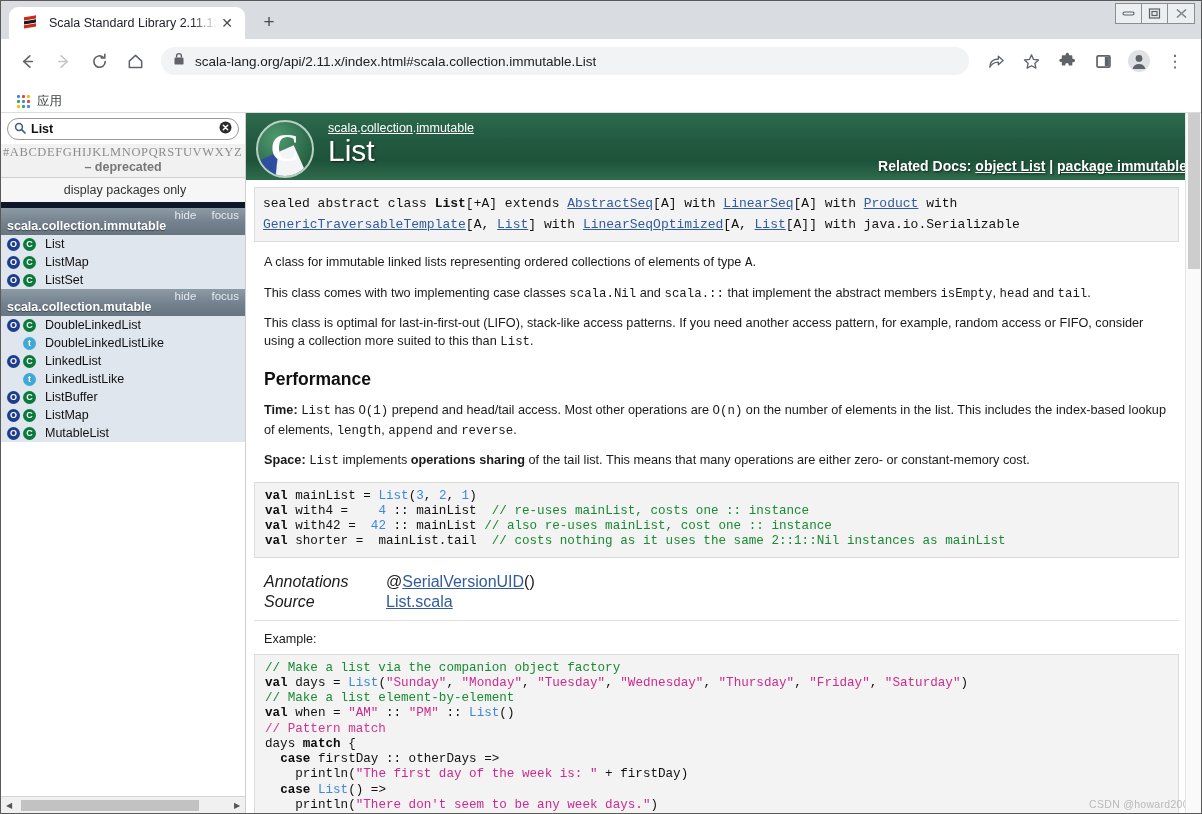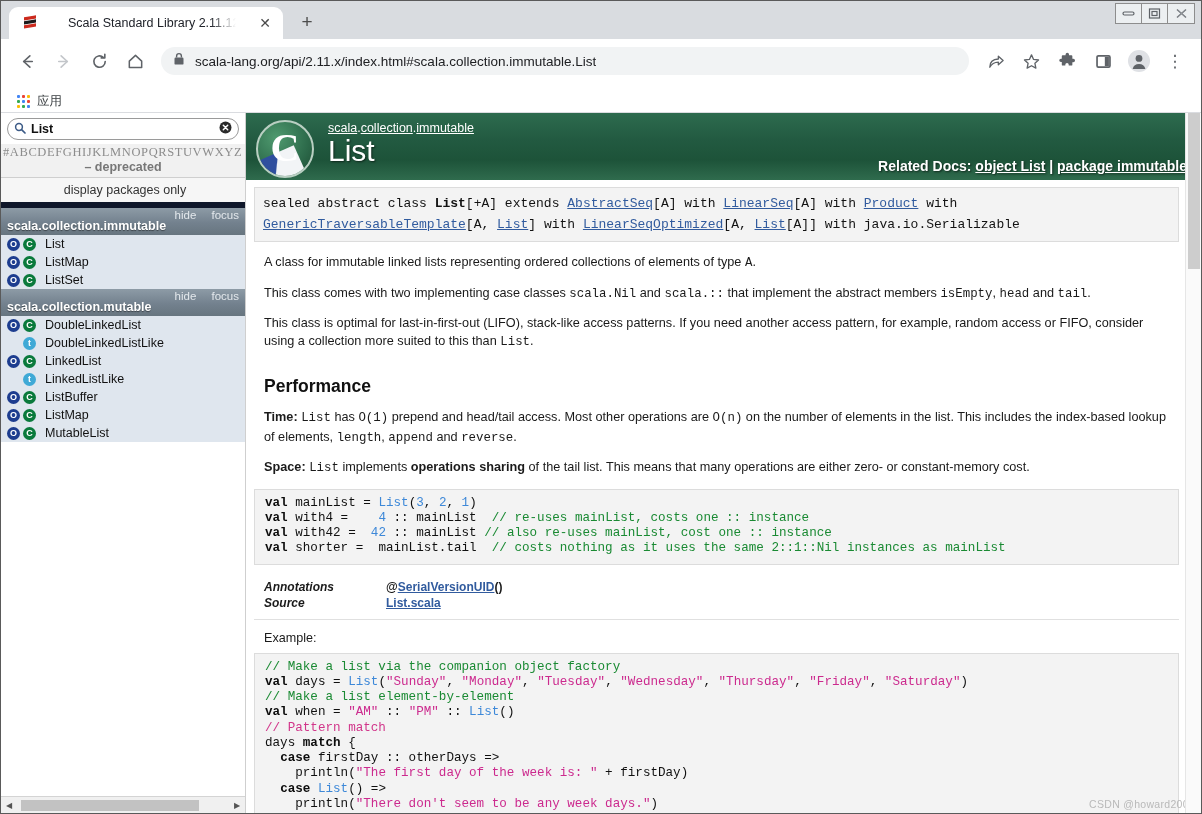--- a/index.html
+++ b/index.html
@@ -29,21 +29,20 @@
   }
   .tab {
     position: relative;
     display: flex; align-items: center;
     height: 32px;
     min-width: 226px;
     padding: 0 8px 0 12px;
     background: #ffffff;
     border-radius: 9px 9px 0 0;
     margin-bottom: 0;
-    gap: 19px;
   }
   .tab-favicon {
     width: 18px; height: 18px;
     margin-right: 10px;
     flex: 0 0 auto;
     position: relative;
   }
   .tab-title {
     font-size: 12.5px;
     color: #20232a;
@@ -364,21 +363,21 @@
     margin: 11px 0 11px 0;
   }
   .prose code, .mono {
     font-family: "Liberation Mono", monospace;
     font-size: 12.4px;
   }
   h2.section {
     font-size: 17.5px;
     font-weight: bold;
     color: #111;
-    margin: 24px 0 10px 0;
+    margin: 17px 0 10px 0;
   }
   pre.code {
     background: #f3f3f3;
     border: 1px solid #dcdcdc;
     margin: 8px 0 0 0;
     padding: 6px 8px 7px 10px;
     font-family: "Liberation Mono", monospace;
     font-size: 12.6px;
     line-height: 1.21;
     color: #101010;
@@ -390,24 +389,23 @@
   .cmt2 { color: #d1358a; }
   .num { color: #3d88d8; }
   .typ { color: #3d88d8; }
   .str { color: #cc2a8e; }
   .attrtable {
     width: 100%;
     border-collapse: collapse;
     margin-top: 14px;
   }
   .attrtable td {
-    font-size: 12px;
+    font-size: 16px;
     padding: 1px 0;
     vertical-align: top;
-    font-weight: bold;
   }
   .attrtable td.lbl {
     width: 132px;
     font-style: italic;
     color: #1a1a1a;
     padding-left: 10px;
   }
   .attrtable td.val a { color: #315b9e; text-decoration: underline; }
   .attrtable td.val { color: #1a1a1a; }
   .divider { border-top: 1px solid #e0e0e0; margin-top: 8px; }

